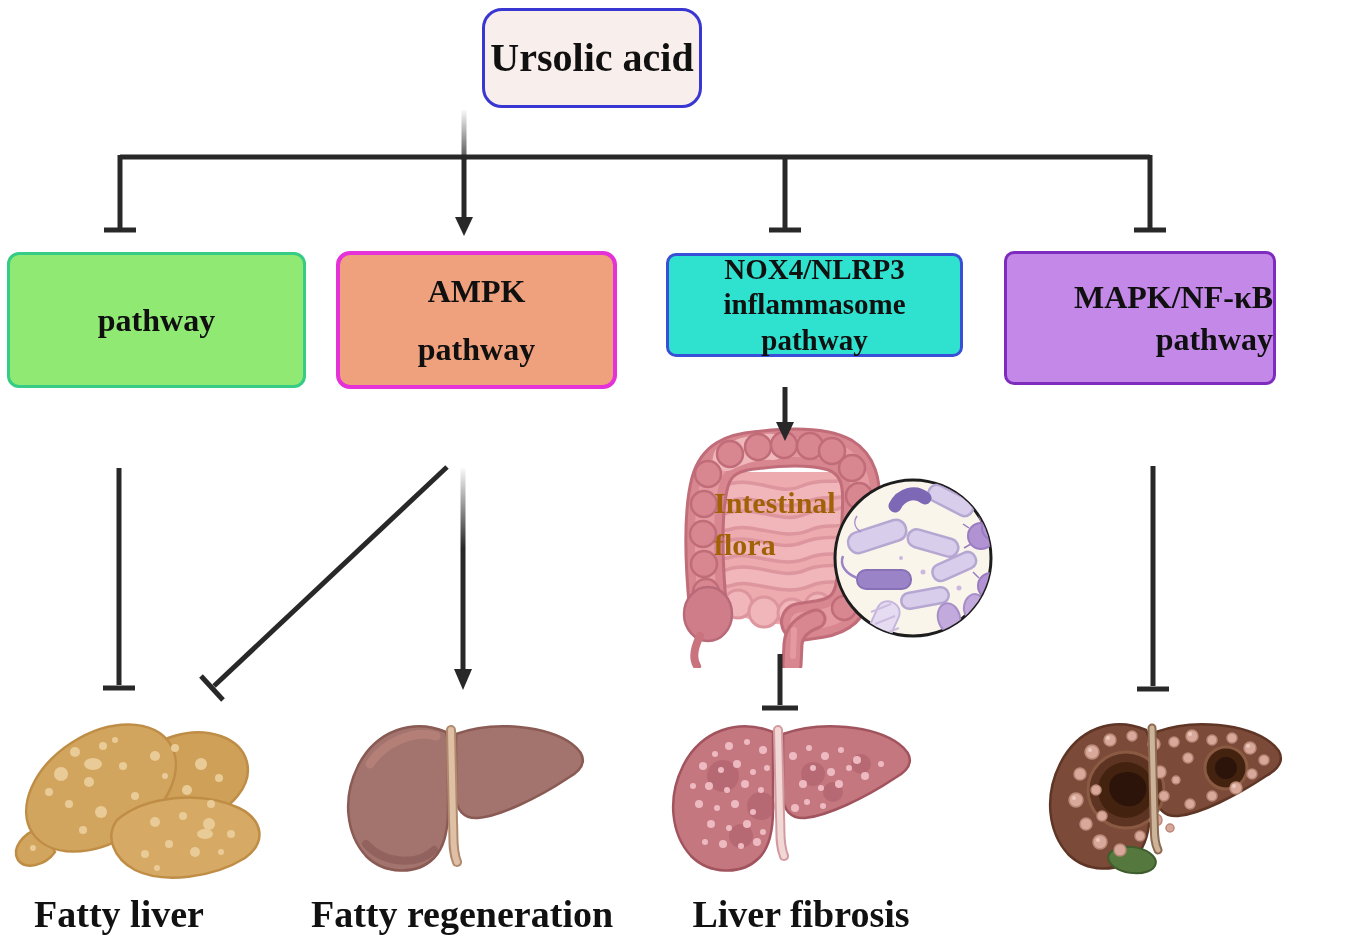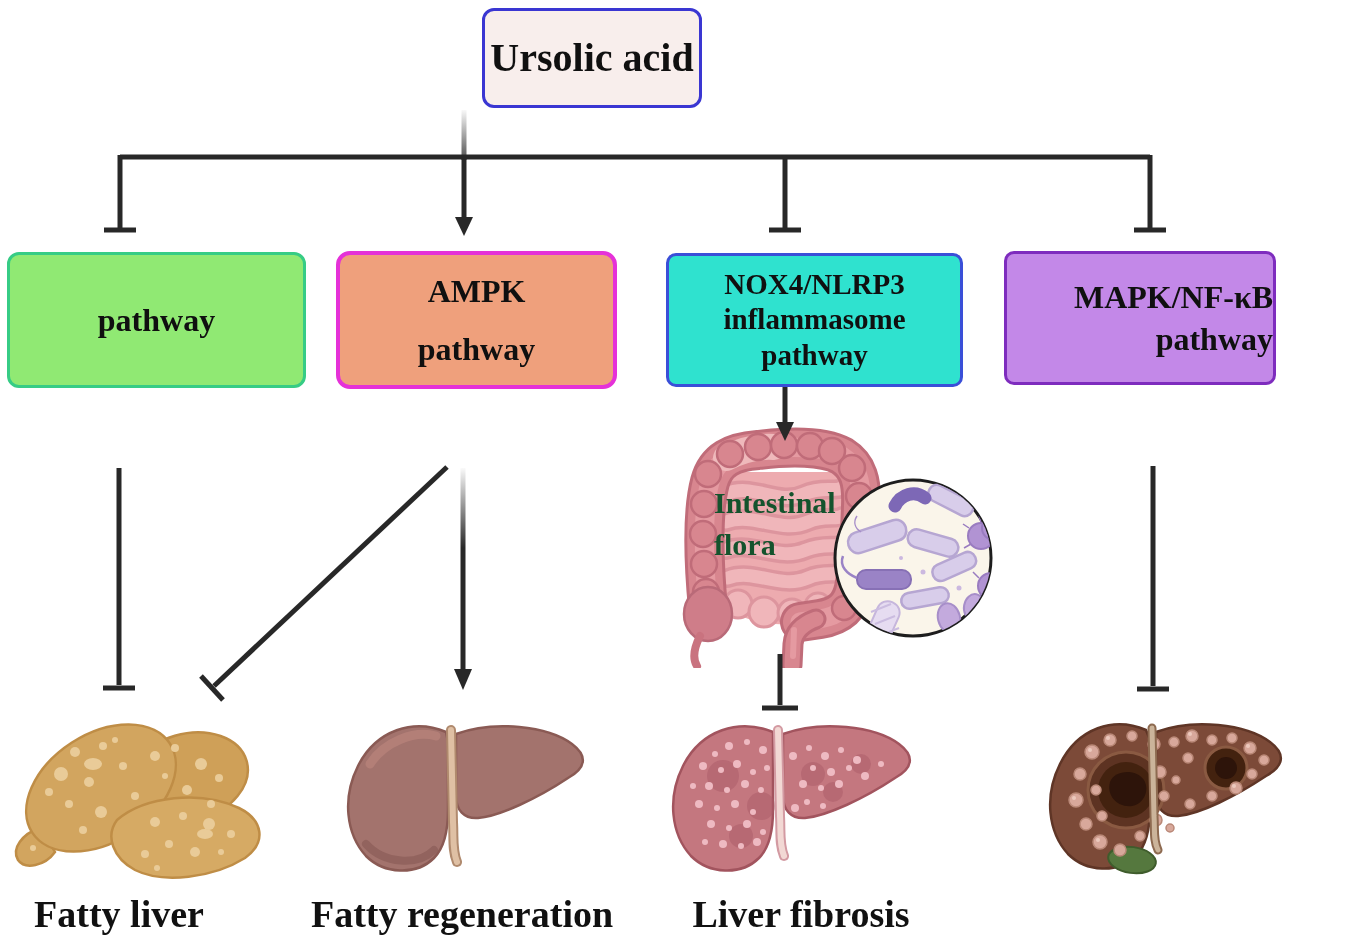--- a/index.html
+++ b/index.html
@@ -3,34 +3,34 @@
 <meta charset="utf-8">
 <style>
   html,body{margin:0;padding:0;background:#ffffff;}
   .canvas{position:relative;width:1350px;height:952px;background:#ffffff;overflow:hidden;
           font-family:"Liberation Serif",serif;color:#101010;}
   .abs{position:absolute;}
   .box{position:absolute;display:flex;flex-direction:column;align-items:center;justify-content:center;
        text-align:center;font-weight:700;line-height:1.32;border-style:solid;box-sizing:border-box;}
   .box span{display:block;}
   .title-box{left:482px;top:8px;width:220px;height:100px;background:#f8eeec;border:3px solid #3a36d2;
-             border-radius:12px;font-size:40px;z-index:3;}
+             border-radius:20px;font-size:40px;z-index:3;}
   .box-nox4ros{left:7px;top:252px;width:299px;height:136px;background:#90e973;border-width:3px;
                border-color:#36cc85;border-radius:12px;font-size:32px;z-index:3;}
   .box-ampk{left:336px;top:251px;width:281px;height:138px;background:#efa07c;border-width:4px;
             border-color:#e531d8;border-radius:14px;font-size:32px;z-index:3;gap:16px;}
-  .box-nlrp3{left:666px;top:253px;width:297px;height:134px;background:#2fe2cf;border-width:3px;
+  .box-nlrp3{left:666px;top:253px;width:297px;height:104px;background:#2fe2cf;border-width:3px;
              border-color:#3a4fd8;border-radius:10px;font-size:29px;line-height:1.22;z-index:3;}
   .box-mapk{left:1004px;top:251px;width:272px;height:134px;background:#c388e8;border-width:3px;
             border-color:#7e2cbe;border-radius:10px;font-size:32px;z-index:3;align-items:flex-end;}
   .connectors{left:0;top:0;width:1350px;height:952px;z-index:4;pointer-events:none;}
   .organ{z-index:1;}
   .magnifier{z-index:3;}
   .flora-label{left:714px;top:482px;width:185px;font-size:30px;font-weight:700;line-height:1.4;
-               color:#14532d;z-index:2;}
+               color:#a16207;z-index:2;}
   .outcome-label{position:absolute;top:892px;font-size:38px;font-weight:700;text-align:center;color:#111;}
   .lab-fatty{left:-4px;width:246px;}
   .lab-regen{left:300px;width:324px;}
   .lab-fibrosis{left:662px;width:278px;}
   .lab-cancer{left:1016px;width:278px;}
 </style>
 </head>
 <body>
 
 <div class="canvas">

